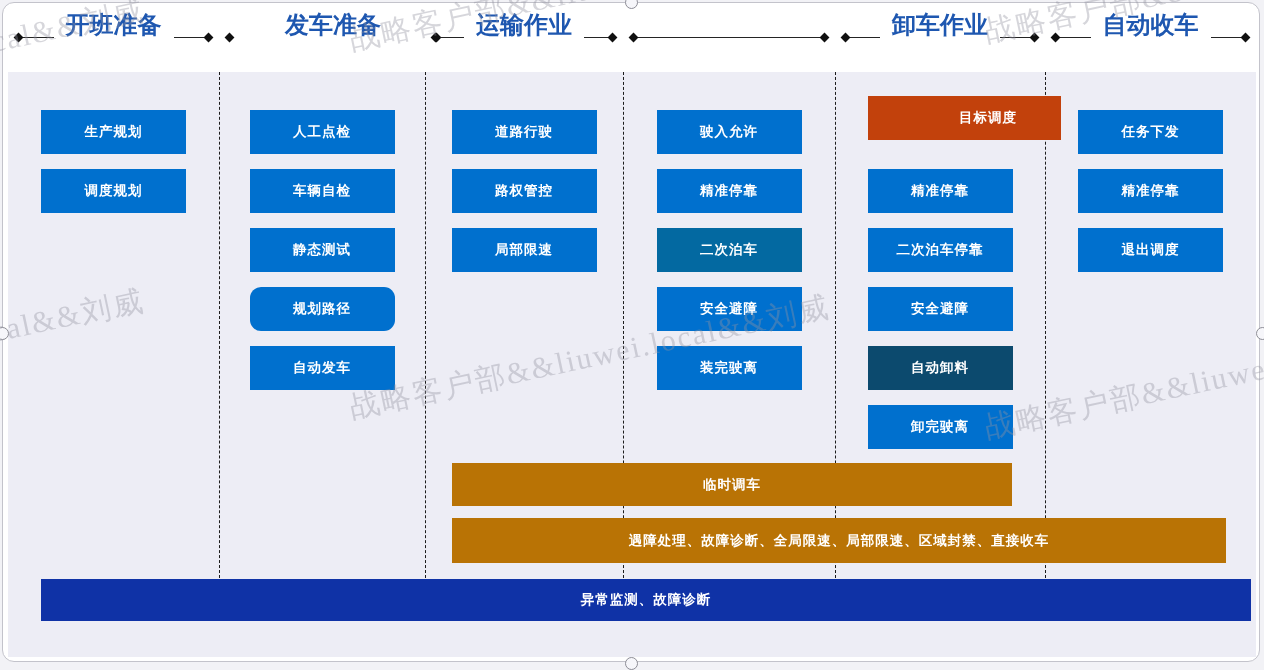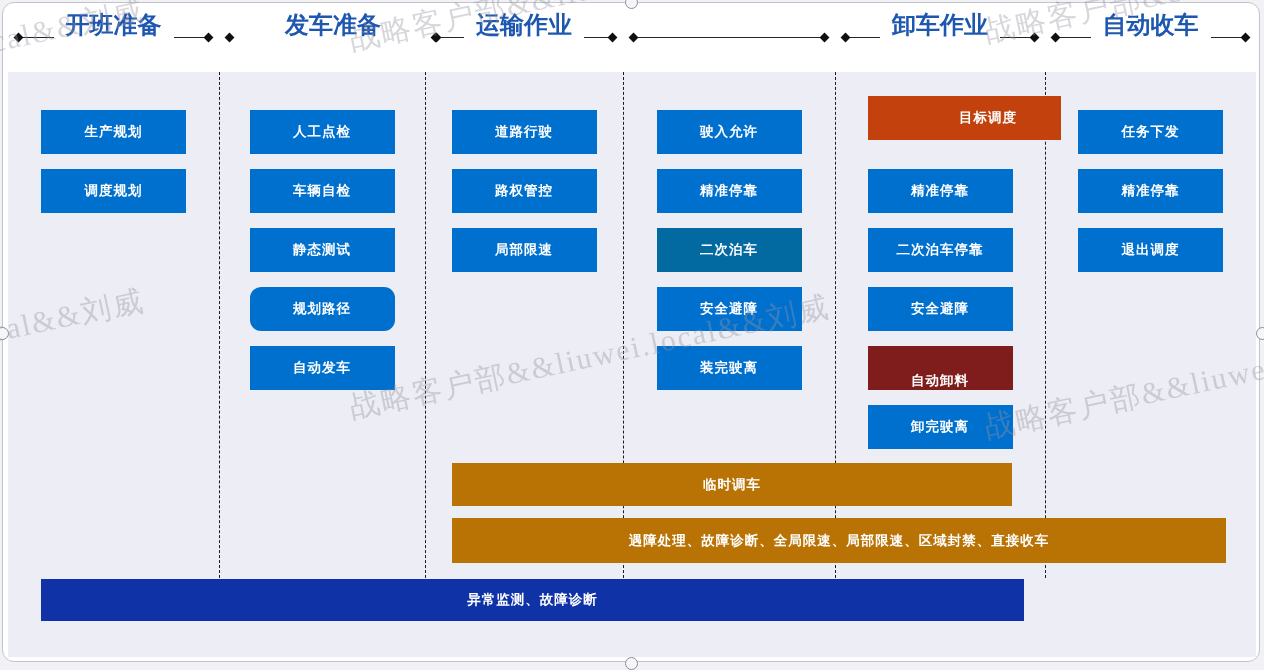--- a/index.html
+++ b/index.html
@@ -159,42 +159,42 @@
     </div>
     <div class="task-box" style="left: 867.5px; top: 169px; background: rgb(0, 112, 206);">
       <span>精准停靠</span>
     </div>
     <div class="task-box" style="left: 867.5px; top: 228px; background: rgb(0, 112, 206);">
       <span>二次泊车停靠</span>
     </div>
     <div class="task-box" style="left: 867.5px; top: 287px; background: rgb(0, 112, 206);">
       <span>安全避障</span>
     </div>
-    <div class="task-box" style="left: 867.5px; top: 346px; background: #7f1d1d; align-items: flex-end;">
+    <div class="task-box" style="left: 867.5px; top: 346px; background: #0c4a6e;">
       <span>自动卸料</span>
     </div>
     <div class="task-box" style="left: 867.5px; top: 405px; background: rgb(0, 112, 206);">
       <span>卸完驶离</span>
     </div>
     <div class="task-box" style="left: 1078px; top: 110px; background: rgb(0, 112, 206);">
       <span>任务下发</span>
     </div>
     <div class="task-box" style="left: 1078px; top: 169px; background: rgb(0, 112, 206);">
       <span>精准停靠</span>
     </div>
     <div class="task-box" style="left: 1078px; top: 228px; background: rgb(0, 112, 206);">
       <span>退出调度</span>
     </div>
     <div class="bar" style="left: 452px; top: 463px; width: 560px; height: 43px; background: rgb(185, 115, 5);">
       <span>临时调车</span>
     </div>
     <div class="bar" style="left: 452px; top: 518px; width: 774px; height: 45px; background: rgb(185, 115, 5);">
       <span>遇障处理、故障诊断、全局限速、局部限速、区域封禁、直接收车</span>
     </div>
-    <div class="bar" style="left: 41px; top: 579px; width: 983px; height: 42px; background: rgb(15, 50, 166);">
+    <div class="bar" style="left: 41px; top: 579px; width: 1210px; height: 42px; background: rgb(15, 50, 166);">
       <span>异常监测、故障诊断</span>
     </div>
     <div class="wm" style="left: -35px; top: 28px;">local&amp;&amp;刘威</div>
     <div class="wm" style="left: 350px; top: 20px;">战略客户部&amp;&amp;liuwei.</div>
     <div class="wm" style="left: 985px; top: 12px;">战略客户部&amp;&amp;liuwei.</div>
     <div class="wm" style="left: -35px; top: 318px;">local&amp;&amp;刘威</div>
     <div class="wm" style="left: 350px; top: 388px;">战略客户部&amp;&amp;liuwei.local&amp;&amp;刘威</div>
     <div class="wm" style="left: 985px; top: 408px;">战略客户部&amp;&amp;liuwei.</div>
     <div class="handle" style="left: 624.5px; top: -4.5px;"></div>
     <div class="handle" style="left: 624.5px; top: 656.5px;"></div>

